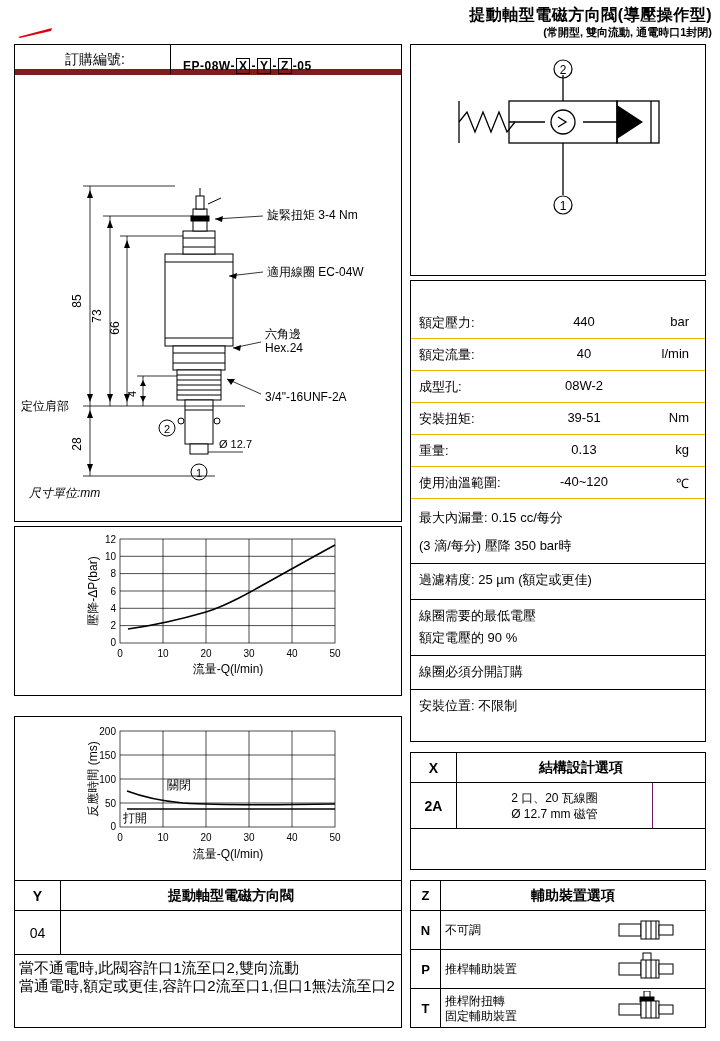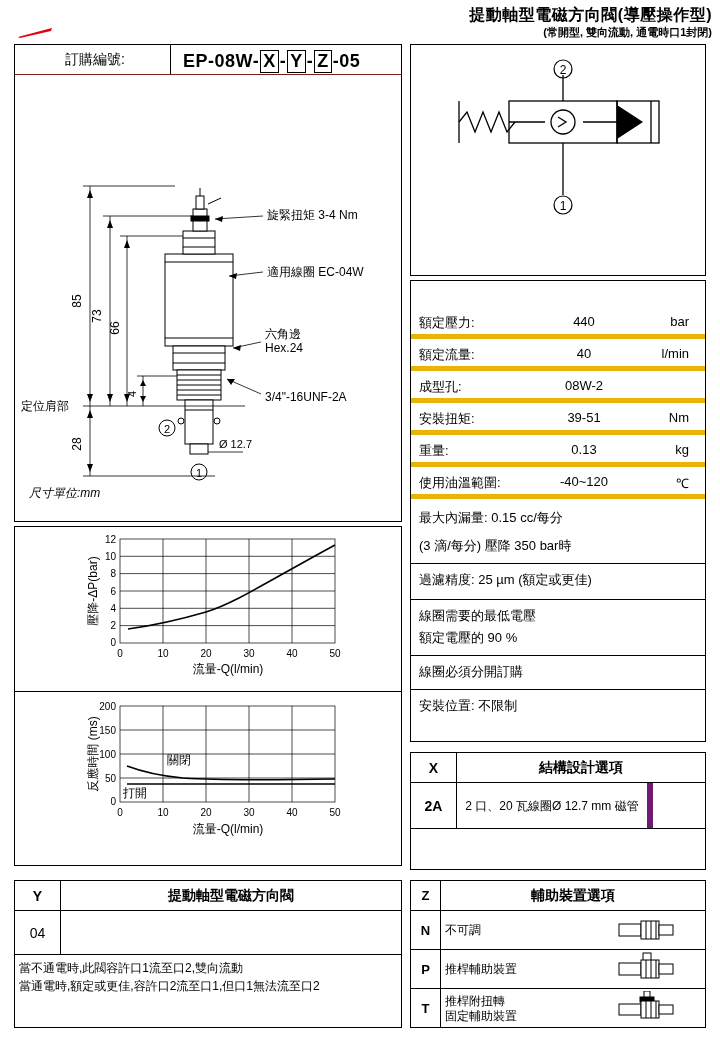--- a/index.html
+++ b/index.html
@@ -10,58 +10,58 @@
   .hdr{position:absolute;left:0;top:0;width:720px;height:40px;}
   .hdr-title{position:absolute;right:8px;top:5px;font-size:16px;font-weight:bold;letter-spacing:0.5px;}
   .hdr-sub{position:absolute;right:8px;top:25px;font-size:11px;font-weight:bold;color:#000;}
   .red-slash{position:absolute;left:18px;top:28px;width:34px;height:10px;}
 
   
   .bx{position:absolute;border:1px solid #000;box-sizing:border-box;background:#fff;}
 
   
   #leftTop{left:14px;top:44px;width:388px;height:478px;}
-  #orderRow{position:absolute;left:0;top:0;width:100%;height:30px;border-bottom:1px solid #7f1d1d;box-sizing:border-box;}
+  #orderRow{position:absolute;left:0;top:0;width:100%;height:30px;border-bottom:6px solid #7f1d1d;box-sizing:border-box;}
   .order-label{position:absolute;left:50px;top:6px;font-size:14px;}
   .order-code-box{position:absolute;left:155px;top:0;width:233px;height:29px;border-left:1px solid #000;box-sizing:border-box;}
-  .order-code{position:absolute;left:12px;top:5px;font-size:18px;font-weight:bold;letter-spacing:0.5px;}
+  .order-code{position:absolute;left:12px;top:13px;font-size:12px;font-weight:bold;letter-spacing:0.5px;}
   .ocseg{display:inline-block;}
   .boxed{border:1px solid #000;padding:0 2px;margin:0 1px;}
 
   .dimnote{position:absolute;left:14px;top:440px;font-size:12px;font-style:italic;}
 
   #chart1{left:14px;top:526px;width:388px;height:170px;}
-  #chart2{left:14px;top:691px;width:388px;height:175px;text-decoration:underline;}
+  #chart2{left:14px;top:716px;width:388px;height:175px;text-decoration:underline;}
 
   
   #ytable{left:14px;top:880px;width:388px;height:148px;}
   .yhdr{position:absolute;left:0;top:0;width:100%;height:30px;border-bottom:1px solid #000;box-sizing:border-box;}
   .ycell-x{position:absolute;left:0;top:0;width:46px;height:100%;border-right:1px solid #000;box-sizing:border-box;display:flex;align-items:center;justify-content:center;font-weight:bold;font-size:14px;}
   .yhdr-title{position:absolute;left:46px;top:0;right:0;height:100%;display:flex;align-items:center;justify-content:center;font-weight:bold;font-size:14px;}
   .yrow{position:absolute;left:0;top:30px;width:100%;height:44px;border-bottom:1px solid #000;box-sizing:border-box;}
   .yrow .ycell-x{font-weight:normal;}
   .ydesc{position:absolute;left:46px;top:0;right:56px;height:100%;display:flex;flex-direction:column;align-items:center;justify-content:center;font-size:12px;line-height:15px;border-right:1px solid #000;box-sizing:border-box;}
-  .ynote{position:absolute;left:4px;top:78px;font-size:12px;line-height:18px;}
+  .ynote{position:absolute;left:4px;top:78px;font-size:15px;line-height:18px;}
 
   
   #symbolBox{left:410px;top:44px;width:296px;height:232px;}
   #specBox{left:410px;top:280px;width:296px;height:462px;}
   .spec-title{position:absolute;left:0;top:0;width:100%;height:26px;border-bottom:1px solid #000;box-sizing:border-box;display:flex;align-items:center;justify-content:center;font-weight:bold;font-size:14px;}
-  .spec-row{position:absolute;left:0;width:100%;height:32px;border-bottom:5px solid #eab308;box-sizing:border-box;}
+  .spec-row{position:absolute;left:0;width:100%;height:32px;border-bottom:1px solid #eab308;box-sizing:border-box;}
   .sp-label{position:absolute;left:8px;top:7px;font-size:13px;}
   .sp-val{position:absolute;left:118px;top:7px;width:110px;text-align:center;font-size:13px;}
   .sp-unit{position:absolute;right:16px;top:7px;font-size:13px;}
   .spec-free{position:absolute;left:8px;font-size:13px;}
 
   #xtable{left:410px;top:752px;width:296px;height:118px;}
   .xhdr{position:absolute;left:0;top:0;width:100%;height:30px;border-bottom:1px solid #000;box-sizing:border-box;}
   .xcell{position:absolute;left:0;top:0;width:46px;height:100%;border-right:1px solid #000;box-sizing:border-box;display:flex;align-items:center;justify-content:center;font-weight:bold;font-size:14px;}
   .xtitle{position:absolute;left:46px;top:0;right:0;height:100%;display:flex;align-items:center;justify-content:center;font-weight:bold;font-size:14px;}
   .xrow{position:absolute;left:0;top:30px;width:100%;height:46px;border-bottom:1px solid #000;box-sizing:border-box;}
-  .xdesc{position:absolute;left:46px;top:0;right:52px;height:100%;display:flex;flex-direction:row;align-items:center;justify-content:center;font-size:12px;line-height:16px;border-right:6px solid #701a75;box-sizing:border-box;}
+  .xdesc{position:absolute;left:46px;top:0;right:52px;height:100%;display:flex;flex-direction:column;align-items:center;justify-content:center;font-size:12px;line-height:16px;border-right:1px solid #701a75;box-sizing:border-box;}
 
   #ztable{left:410px;top:880px;width:296px;height:148px;}
   .zhdr{position:absolute;left:0;top:0;width:100%;height:30px;border-bottom:1px solid #000;box-sizing:border-box;}
   .zrow{position:absolute;left:0;width:100%;height:39px;border-bottom:1px solid #000;box-sizing:border-box;}
   .zcell{position:absolute;left:0;top:0;width:30px;height:100%;border-right:1px solid #000;box-sizing:border-box;display:flex;align-items:center;justify-content:center;font-weight:bold;font-size:13px;}
   .zdesc{position:absolute;left:34px;top:0;width:150px;height:100%;display:flex;flex-direction:column;justify-content:center;font-size:12px;line-height:15px;}
   .zpic{position:absolute;right:6px;top:2px;width:100px;height:34px;}
 
   svg{display:block;}
   .t{font-family:"Liberation Sans",sans-serif;}

